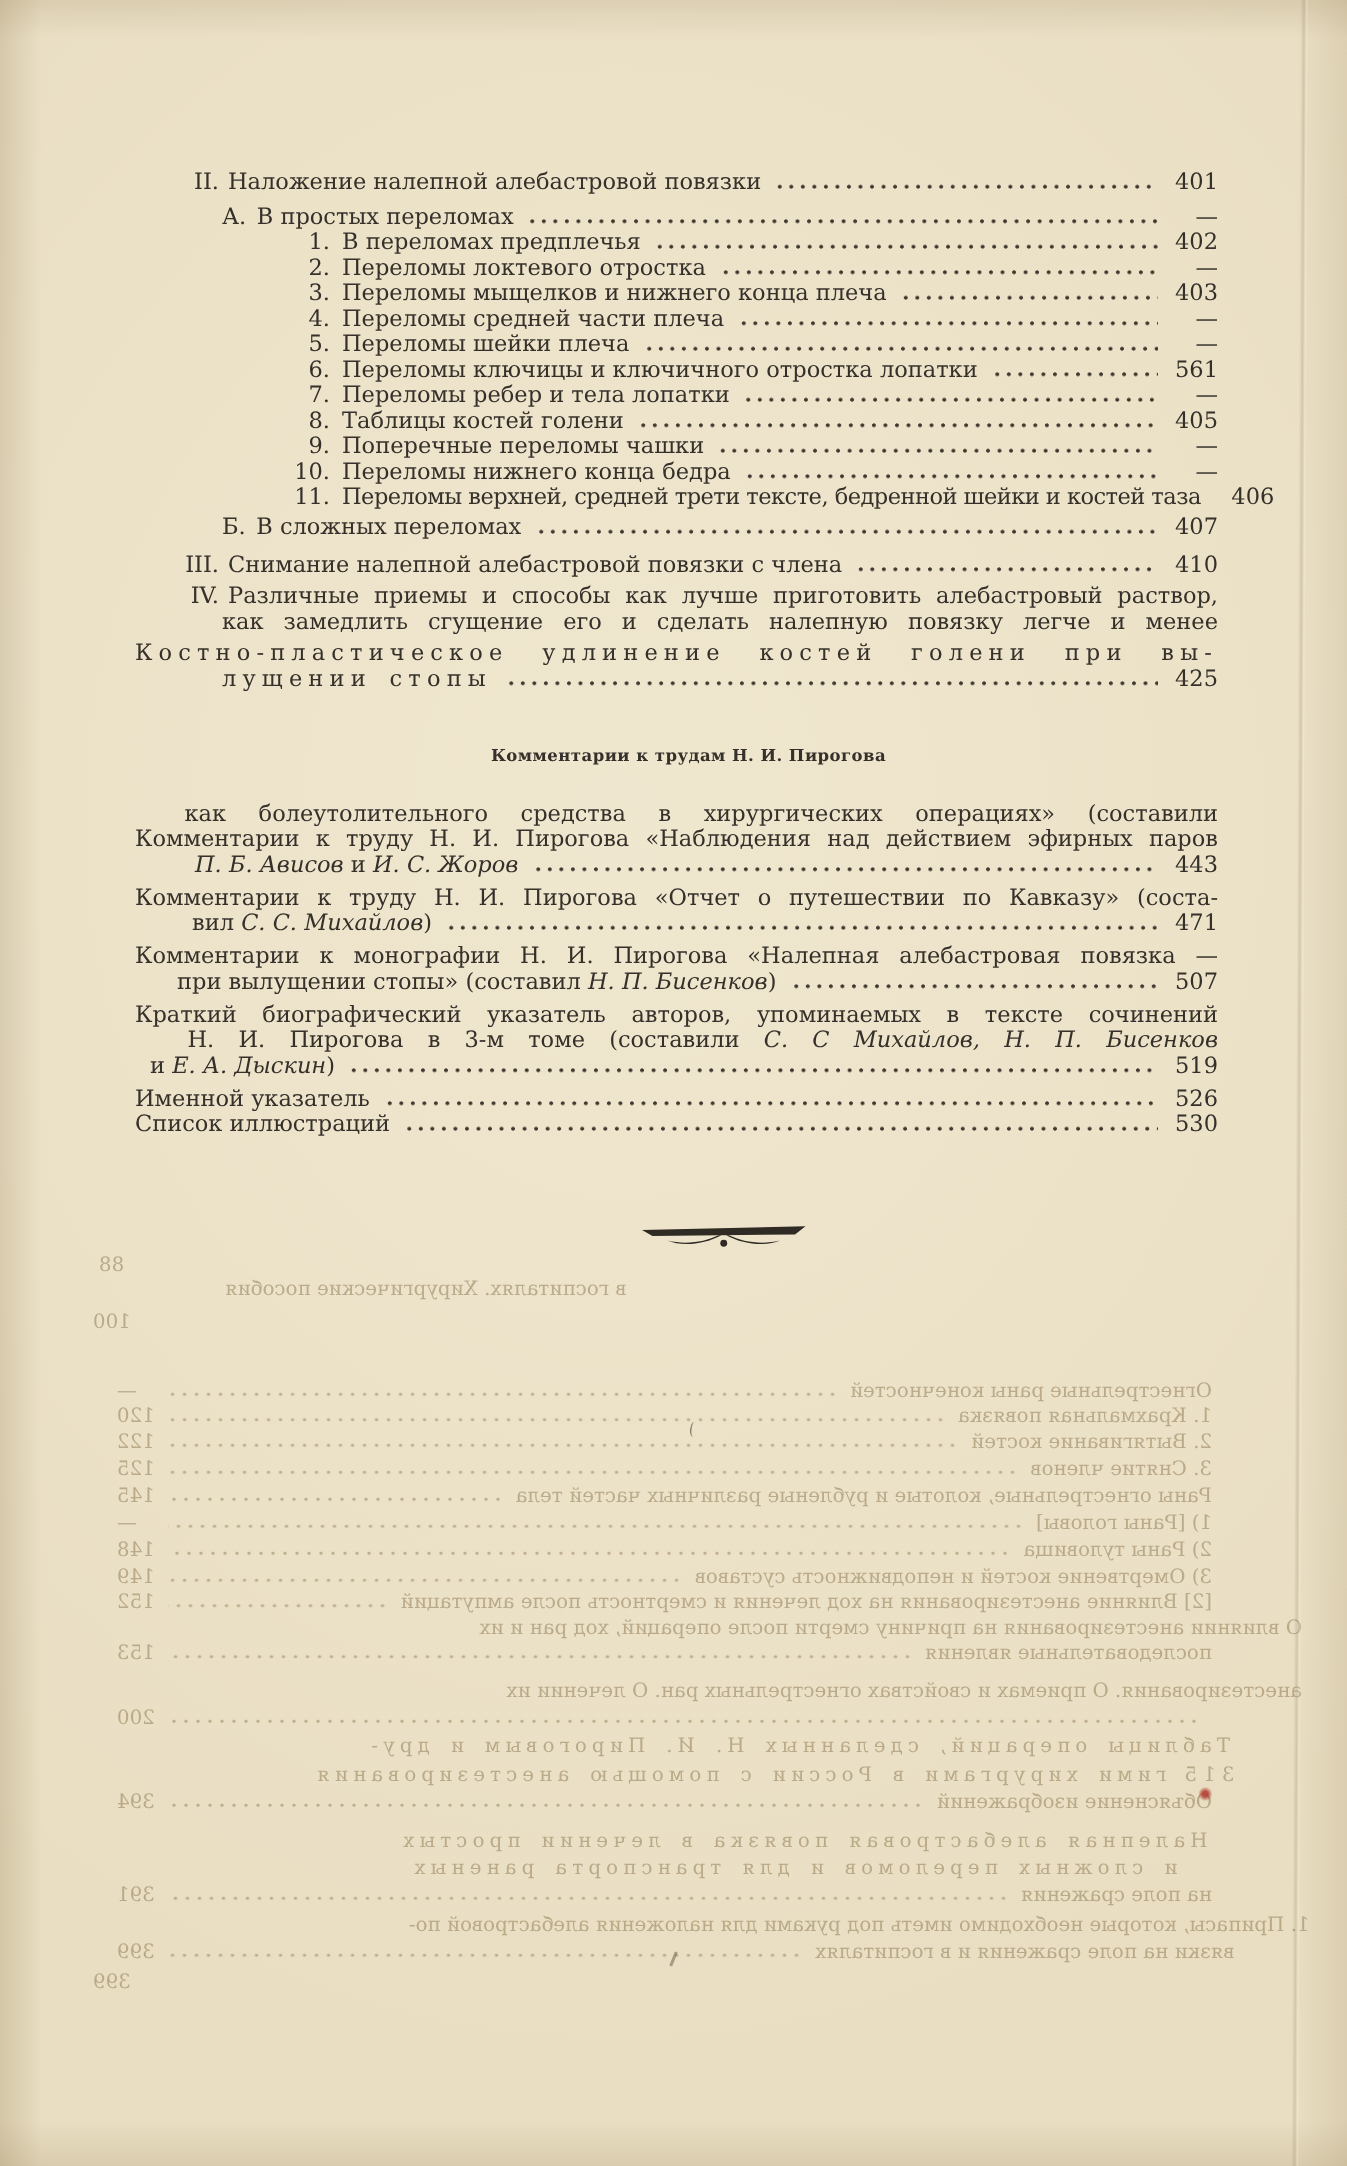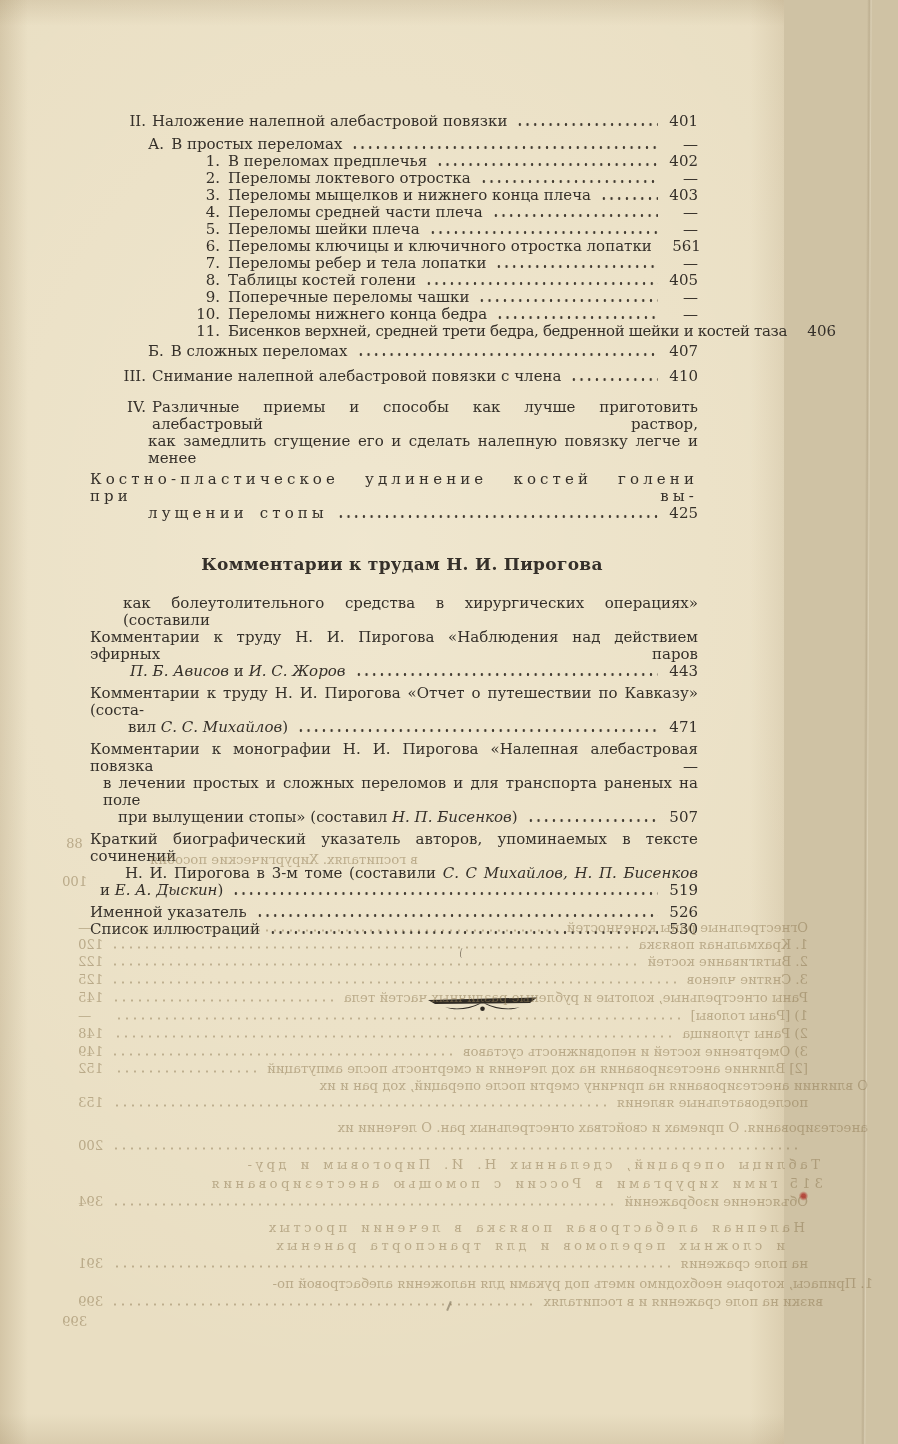--- a/index.html
+++ b/index.html
@@ -5,21 +5,21 @@
   * { box-sizing: border-box; margin: 0; padding: 0; }
   html, body { width: 898px; height: 1444px; }
   body {
     margin: 0;
     overflow: hidden;
     background: #cfc2a4;
     font-family: "DejaVu Serif", "Liberation Serif", serif;
   }
   .page {
     position: relative;
-    width: 784px; height: 1444px;
+    width: 898px; height: 1444px;
     color: #35302a;
     background:
       radial-gradient(130% 95% at 46% 38%, rgba(255,251,238,0.30), rgba(255,251,238,0) 62%),
       linear-gradient(90deg,  rgba(148,124,84,0.25) 0, rgba(148,124,84,0) 28px),
       linear-gradient(270deg, rgba(148,124,84,0.16) 0, rgba(148,124,84,0) 34px),
       linear-gradient(180deg, rgba(148,124,84,0.20) 0, rgba(148,124,84,0) 26px),
       linear-gradient(0deg,   rgba(148,124,84,0.18) 0, rgba(148,124,84,0) 30px),
       #e9dec2;
   }
   .crease {
@@ -27,42 +27,42 @@
     background: linear-gradient(90deg, rgba(255,250,235,0) 0, rgba(120,100,68,0.20) 45%, rgba(255,250,235,0.25) 80%, rgba(255,250,235,0) 100%);
     transform: rotate(0.25deg);
   }
   .content {
     position: relative;
     padding: 113px 86px 0 90px;
     font-size: 15px; line-height: 17px;
   }
   .r { display: flex; align-items: baseline; }
   .mt3{margin-top:3px}.mt4{margin-top:4px}.mt5{margin-top:5px}
-  .mt6{margin-top:6px}.mt7{margin-top:14px}.mt8{margin-top:8px}
+  .mt6{margin-top:6px}.mt7{margin-top:4px}.mt8{margin-top:8px}
   .sn { flex: 0 0 62px; text-align: right; padding-right: 6px; }
   .an { flex: 0 0 auto; margin-left: 58px; margin-right: 7px; }
   .in { flex: 0 0 34px; margin-left: 96px; text-align: right; margin-right: 8px; }
   .t  { flex: 0 0 auto; }
   .tx { flex: 1 1 auto; }
   .tight { letter-spacing: -0.35px; }
   .ld {
     flex: 1 1 24px; height: 4px; margin: 0 4px 0 9px;
     background-image: radial-gradient(circle, rgba(54,47,38,0.95) 1.05px, rgba(54,47,38,0) 1.5px);
     background-size: 7.7px 3px; background-repeat: repeat-x; background-position: left bottom;
   }
   .pg { flex: 0 0 auto; min-width: 36px; text-align: right; }
   .fill { text-align: justify; text-align-last: justify; }
   .sp { letter-spacing: 4.1px; word-spacing: 3px; }
   .it { font-style: italic; }
   .p33{padding-left:33px}.p40{padding-left:40px}.p38{padding-left:38px}
   .p13{padding-left:13px}.p18{padding-left:18px}.p28{padding-left:28px}
   .p35{padding-left:35px}.p10{padding-left:10px}.p58{padding-left:58px}
   .head {
     margin: 34px 0 22px 16px;
-    text-align: center; font-weight: bold; font-size: 17px; letter-spacing: 0.3px;
+    text-align: center; font-weight: bold; font-size: 11px; letter-spacing: 0.3px;
   }
   .orn { width: 115px; height: 22px; margin: 56px 0 0 335px; }
   .orn svg { display: block; }
   
   .gh {
     position: absolute; display: flex; align-items: baseline;
     transform: scaleX(-1);
     font-size: 13.2px; line-height: 15px;
     color: rgba(146,126,88,0.55);
   }
@@ -165,21 +165,21 @@
       <span class="pg">—</span>
     </div>
     <div class="r">
       <span class="in">10.</span>
       <span class="t">Переломы нижнего конца бедра</span>
       <span class="ld"></span>
       <span class="pg">—</span>
     </div>
     <div class="r">
       <span class="in">11.</span>
-      <span class="t tight">Бисенков верхней, средней трети бедра, бедренной шейки и костей таза</span>
+      <span class="t tight">Переломы верхней, средней трети тексте, бедренной шейки и костей таза</span>
       <span class="ld" style="background-image:none"></span>
       <span class="pg">406</span>
     </div>
 
     <div class="r mt3">
       <span class="an">Б.</span>
       <span class="t">В сложных переломах</span>
       <span class="ld"></span>
       <span class="pg">407</span>
     </div>
@@ -215,21 +215,20 @@
     </div>
 
     <div class="fill mt5">Комментарии к труду Н. И. Пирогова «Отчет о путешествии по Кавказу» (соста-</div>
     <div class="r p38">
       <span class="tx" style="flex:0 0 auto"><span>вил </span><span class="it">С. С. Михайлов</span><span>)</span></span>
       <span class="ld"></span>
       <span class="pg">471</span>
     </div>
 
     <div class="fill mt5">Комментарии к монографии Н. И. Пирогова «Налепная алебастровая повязка —</div>
-    <div class="fill p13">в лечении простых и сложных переломов и для транспорта раненых на поле</div>
 
     <div class="r p28">
       <span class="tx" style="flex:0 0 auto"><span>при вылущении стопы» (составил </span><span class="it">Н. П. Бисенков</span><span>)</span></span>
       <span class="ld"></span>
       <span class="pg">507</span>
     </div>
 
     <div class="fill mt5">Краткий биографический указатель авторов, упоминаемых в тексте сочинений</div>
     <div class="fill p35"><span>Н. И. Пирогова в 3-м томе (составили </span><span class="it">С. С Михайлов, Н. П. Бисенков</span></div>
     <div class="r p10">

